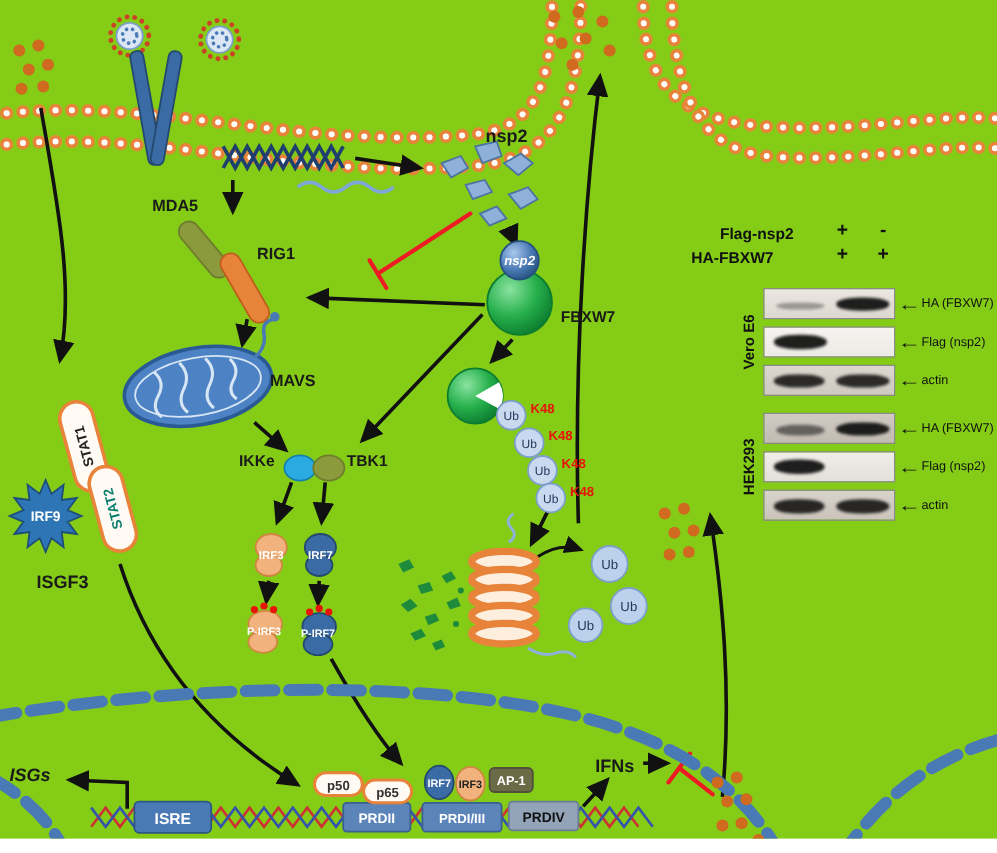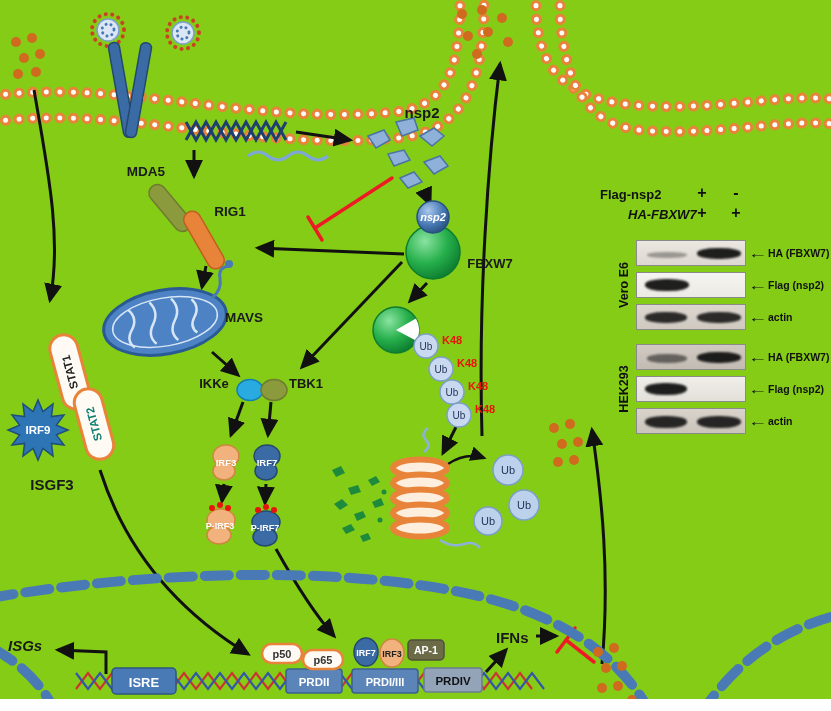--- a/index.html
+++ b/index.html
@@ -10,21 +10,21 @@
   
   .cond-label{position:absolute;width:92px;text-align:left;font-weight:700;font-size:13px;color:#111;}
   .cond-sign{position:absolute;width:20px;text-align:center;font-weight:700;font-size:16px;color:#111;line-height:1;}
   .cellline{position:absolute;left:584px;width:82px;height:16px;text-align:center;
             font-weight:700;font-size:12.5px;color:#111;transform:rotate(-90deg);}
   .blot-box{position:absolute;left:636px;width:110px;height:26px;border:1px solid #8a8a8a;box-sizing:border-box;}
   .band{position:absolute;background:#141414;border-radius:45%;filter:blur(1.2px);}
   .blot-caption{position:absolute;left:748px;height:18px;display:flex;align-items:center;}
   .blot-arrow{display:inline-block;font-size:14px;line-height:1;transform:scaleX(1.4);
               transform-origin:left center;margin-right:6px;color:#111;}
-  .blot-band-label{font-size:10.5px;font-weight:700;color:#111;white-space:nowrap;}
+  .blot-band-label{font-size:10.5px;font-weight:400;color:#111;white-space:nowrap;}
 </style>
 </head>
 <body>
 
 <div class="stage">
 
 <svg width="831" height="711" viewBox="0 0 831 711">
   <defs>
     <marker id="ah" markerWidth="7" markerHeight="7" refX="5.4" refY="3" orient="auto">
       <path d="M0,0 L6.5,3 L0,6 Z" fill="#111"></path>
@@ -309,21 +309,21 @@
   <text x="426" y="654" text-anchor="middle" font-size="10.5" font-weight="700" fill="#ffffff">AP-1</text>
   <text x="385" y="686" text-anchor="middle" font-size="11" font-weight="700" fill="#ffffff">PRDI/III</text>
   <text x="453" y="685" text-anchor="middle" font-size="11.5" font-weight="700" fill="#111">PRDIV</text>
 </svg>
 
 <div>
 
   <div class="cond-label" style="left:600px;top:187px;">Flag-nsp2</div>
   <div class="cond-sign" style="left:692px;top:185px;">+</div>
   <div class="cond-sign" style="left:726px;top:185px;">-</div>
-  <div class="cond-label" style="left:628px;top:207px;font-style:italic;">HA-FBXW7</div>
+  <div class="cond-label" style="left:576px;top:207px;">HA-FBXW7</div>
   <div class="cond-sign" style="left:692px;top:205px;">+</div>
   <div class="cond-sign" style="left:726px;top:205px;">+</div>
 
   <div class="cellline" style="top:277px;">Vero E6</div>
   <div class="blot-box" style="top:240px;background:linear-gradient(#ebe7e1,#ddd8d0);">
     <div class="band" style="left:10px;top:11px;width:40px;height:6px;opacity:.35;"></div>
     <div class="band" style="left:60px;top:7px;width:44px;height:11px;opacity:.95;"></div>
   </div>
   <div class="blot-box" style="top:272px;background:linear-gradient(#f6f4f0,#eceae4);">
     <div class="band" style="left:8px;top:6px;width:44px;height:12px;opacity:.95;"></div>

